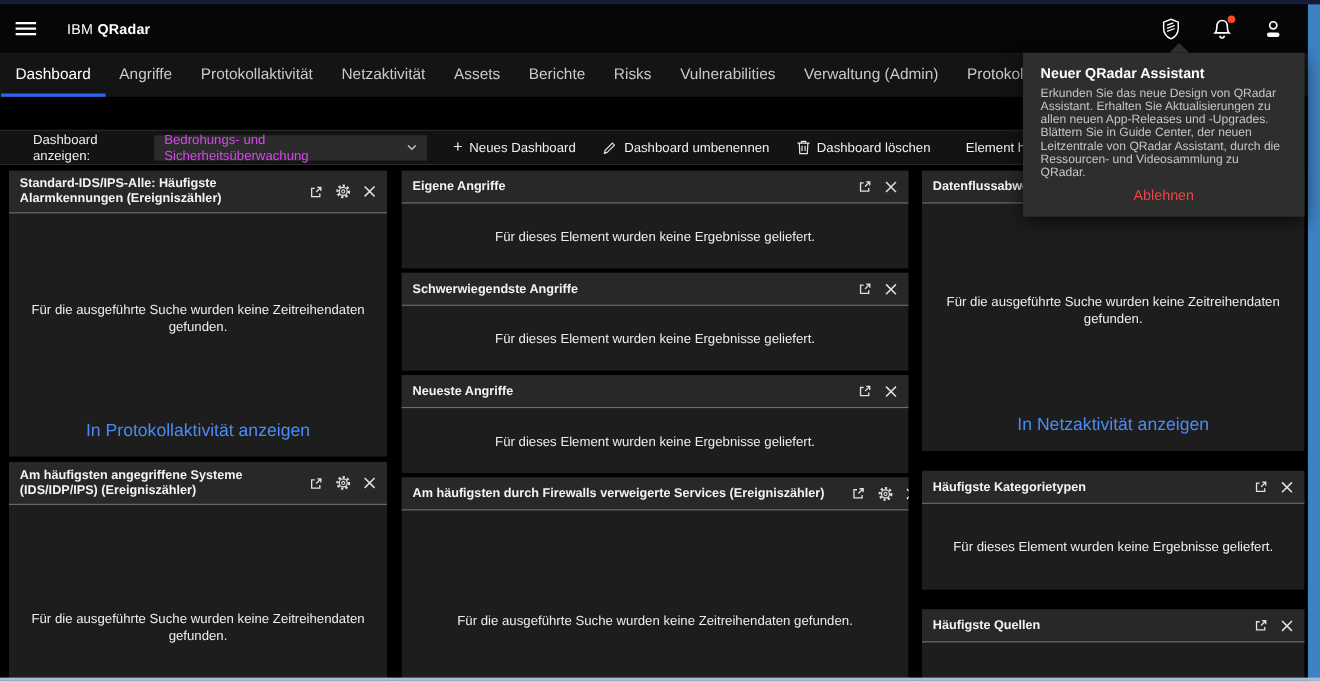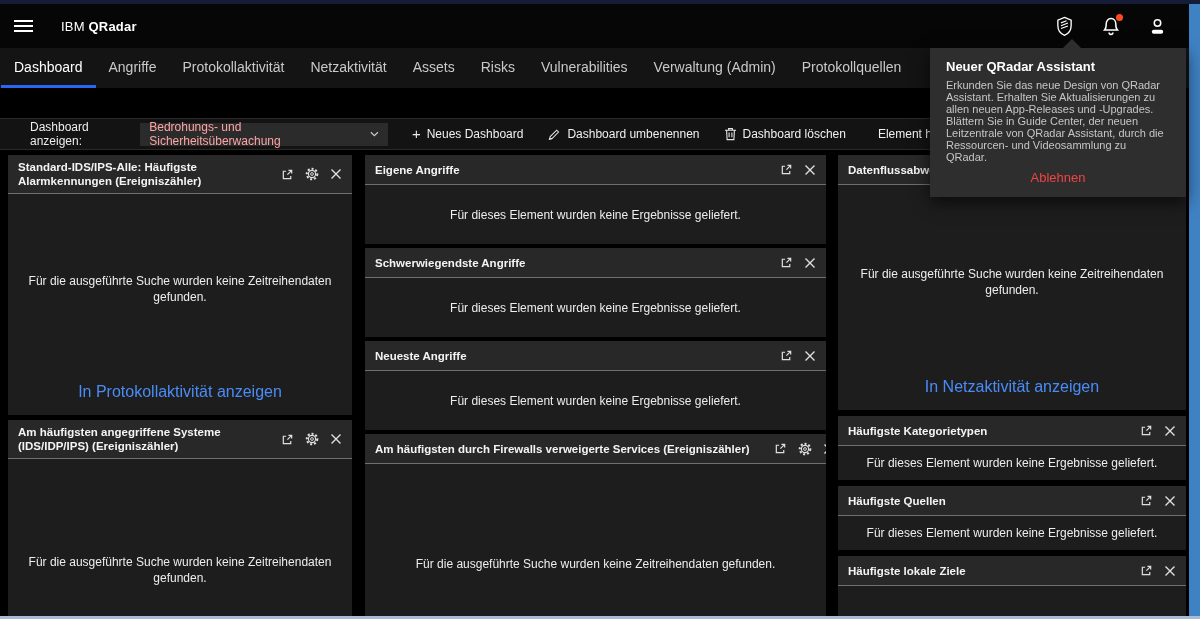--- a/index.html
+++ b/index.html
@@ -40,21 +40,21 @@
   .tab.active { color:#fff; font-weight:normal; border-bottom-color:#2966f2; }
 
   
   .db-toolbar {
     position:absolute; top:118px; left:0; width:1011px; height:32px;
     background:#131313; border-top:1px solid #2a2a2a; border-bottom:1px solid #2a2a2a;
     display:flex; align-items:center; font-size:12px; color:#ededed; padding-left:30px;
   }
   .db-select {
     margin-left:9px; background:#2b2b2b; height:23px; display:flex; align-items:center;
-    padding:0 9px; gap:22px; cursor:pointer; color:#fca5a5;
+    padding:0 9px; gap:22px; cursor:pointer; color:#d946ef;
   }
   .tb-btn { display:flex; align-items:center; gap:6px; margin-left:24px; cursor:pointer; color:#f0f0f0; white-space:nowrap; }
   .tb-btn .plus { font-size:15px; line-height:12px; color:#e8e8e8; }
   .tb-btn.add-item { margin-left:32px; gap:8px; }
 
   
   .content {
     position:absolute; top:155px; left:8px; width:1178px; height:464px;
     display:flex; gap:13px; overflow:hidden;
   }
@@ -75,21 +75,21 @@
   .panel-body { flex:1; display:flex; flex-direction:column; overflow:hidden; }
   .msg-area {
     flex:1; display:flex; align-items:center; justify-content:center;
     text-align:center; padding:0 16px; font-size:12px; color:#ededed; line-height:16px;
   }
   .panel-link { text-align:center; padding:0 0 14px; font-size:16px; color:#4a8cf7; cursor:pointer; }
 
   
   .lp1 { height:260px; } .lp2 { height:260px; }
   .mp-small { height:89px; } .mp4 { height:230px; }
-  .rp1 { height:255px; } .rp-small { height:64px; } .rp4 { height:88px; }
+  .rp1 { height:255px; } .rp-small { height:108px;margin-top:12px; } .rp4 { height:88px; }
 
   
   .popup {
     position:absolute; left:930px; top:48px; width:256px; height:149px;
     background:#2e2e2e; z-index:100; box-shadow:0 5px 16px rgba(0,0,0,.65);
     padding:11px 16px 0 16px;
   }
   .popup-caret {
     position:absolute; left:1063px; top:39px; z-index:101;
     width:0; height:0; border-left:9px solid transparent; border-right:9px solid transparent;
@@ -140,20 +140,21 @@
     </span>
   </span>
 </div>
 
 <div class="tab-bar">
   <span class="tab active">Dashboard</span>
   <span class="tab">Angriffe</span>
   <span class="tab">Protokollaktivität</span>
   <span class="tab">Netzaktivität</span>
   <span class="tab">Assets</span>
+  <span class="tab">Berichte</span>
   <span class="tab">Risks</span>
   <span class="tab">Vulnerabilities</span>
   <span class="tab">Verwaltung (Admin)</span>
   <span class="tab">Protokollquellen</span>
 </div>
 
 <div class="db-toolbar">
   <span>Dashboard anzeigen:</span>
   <span class="db-select">
     <span>Bedrohungs- und Sicherheitsüberwachung</span>

